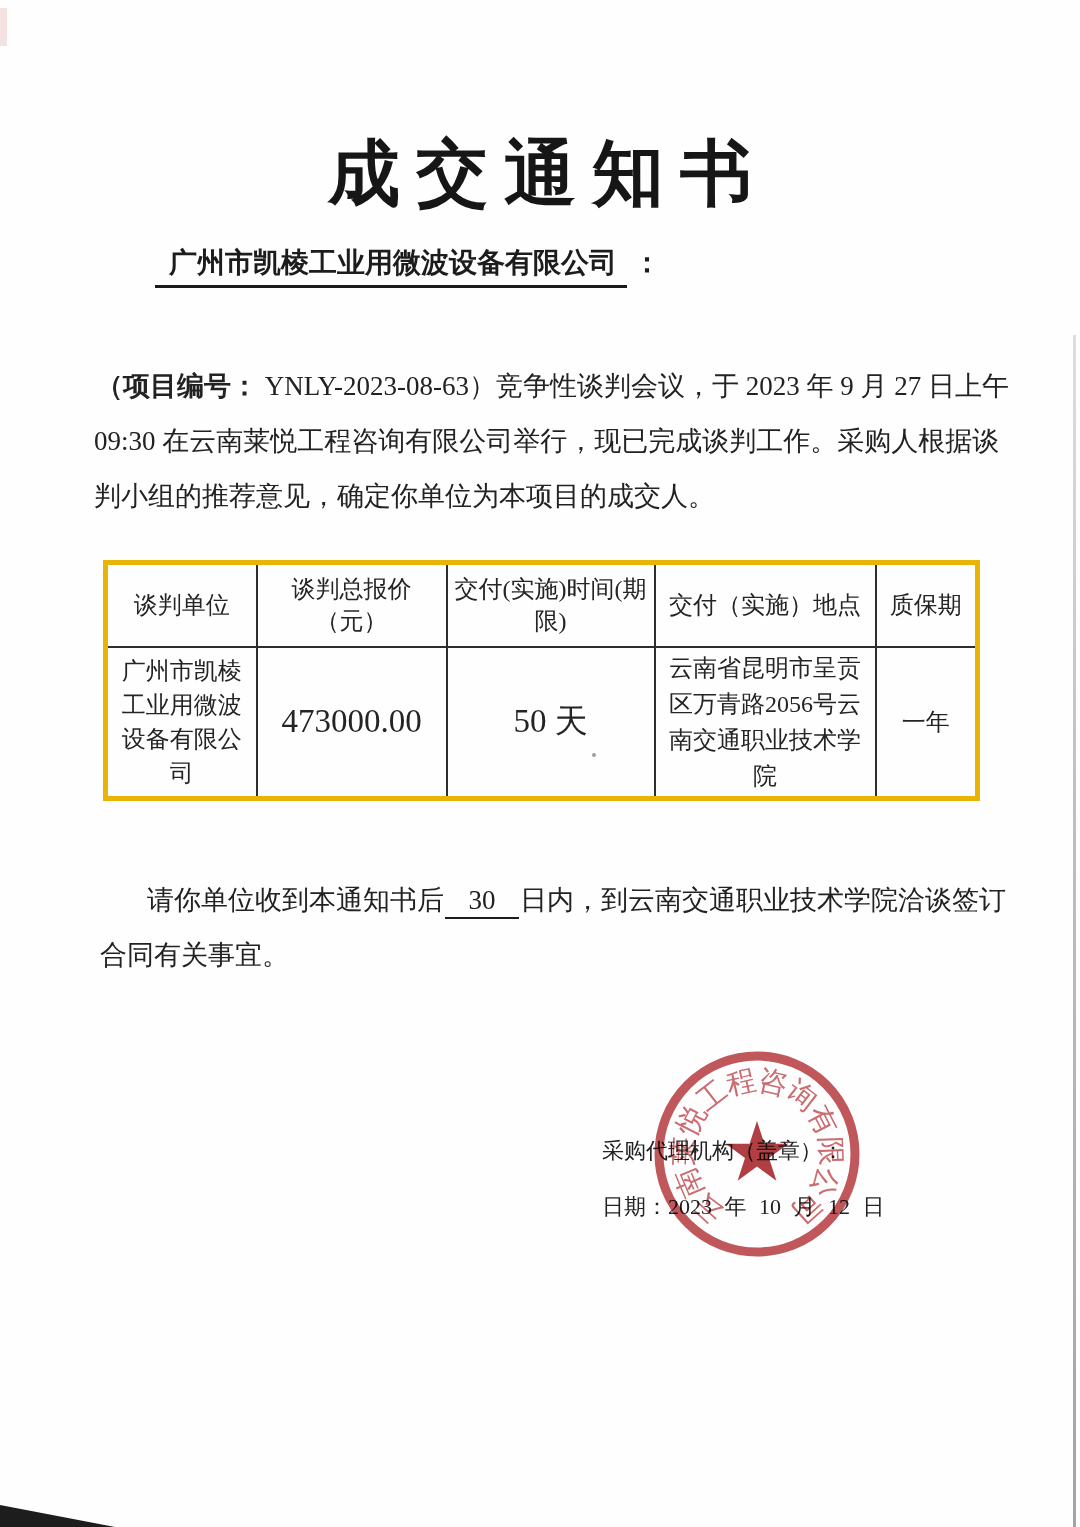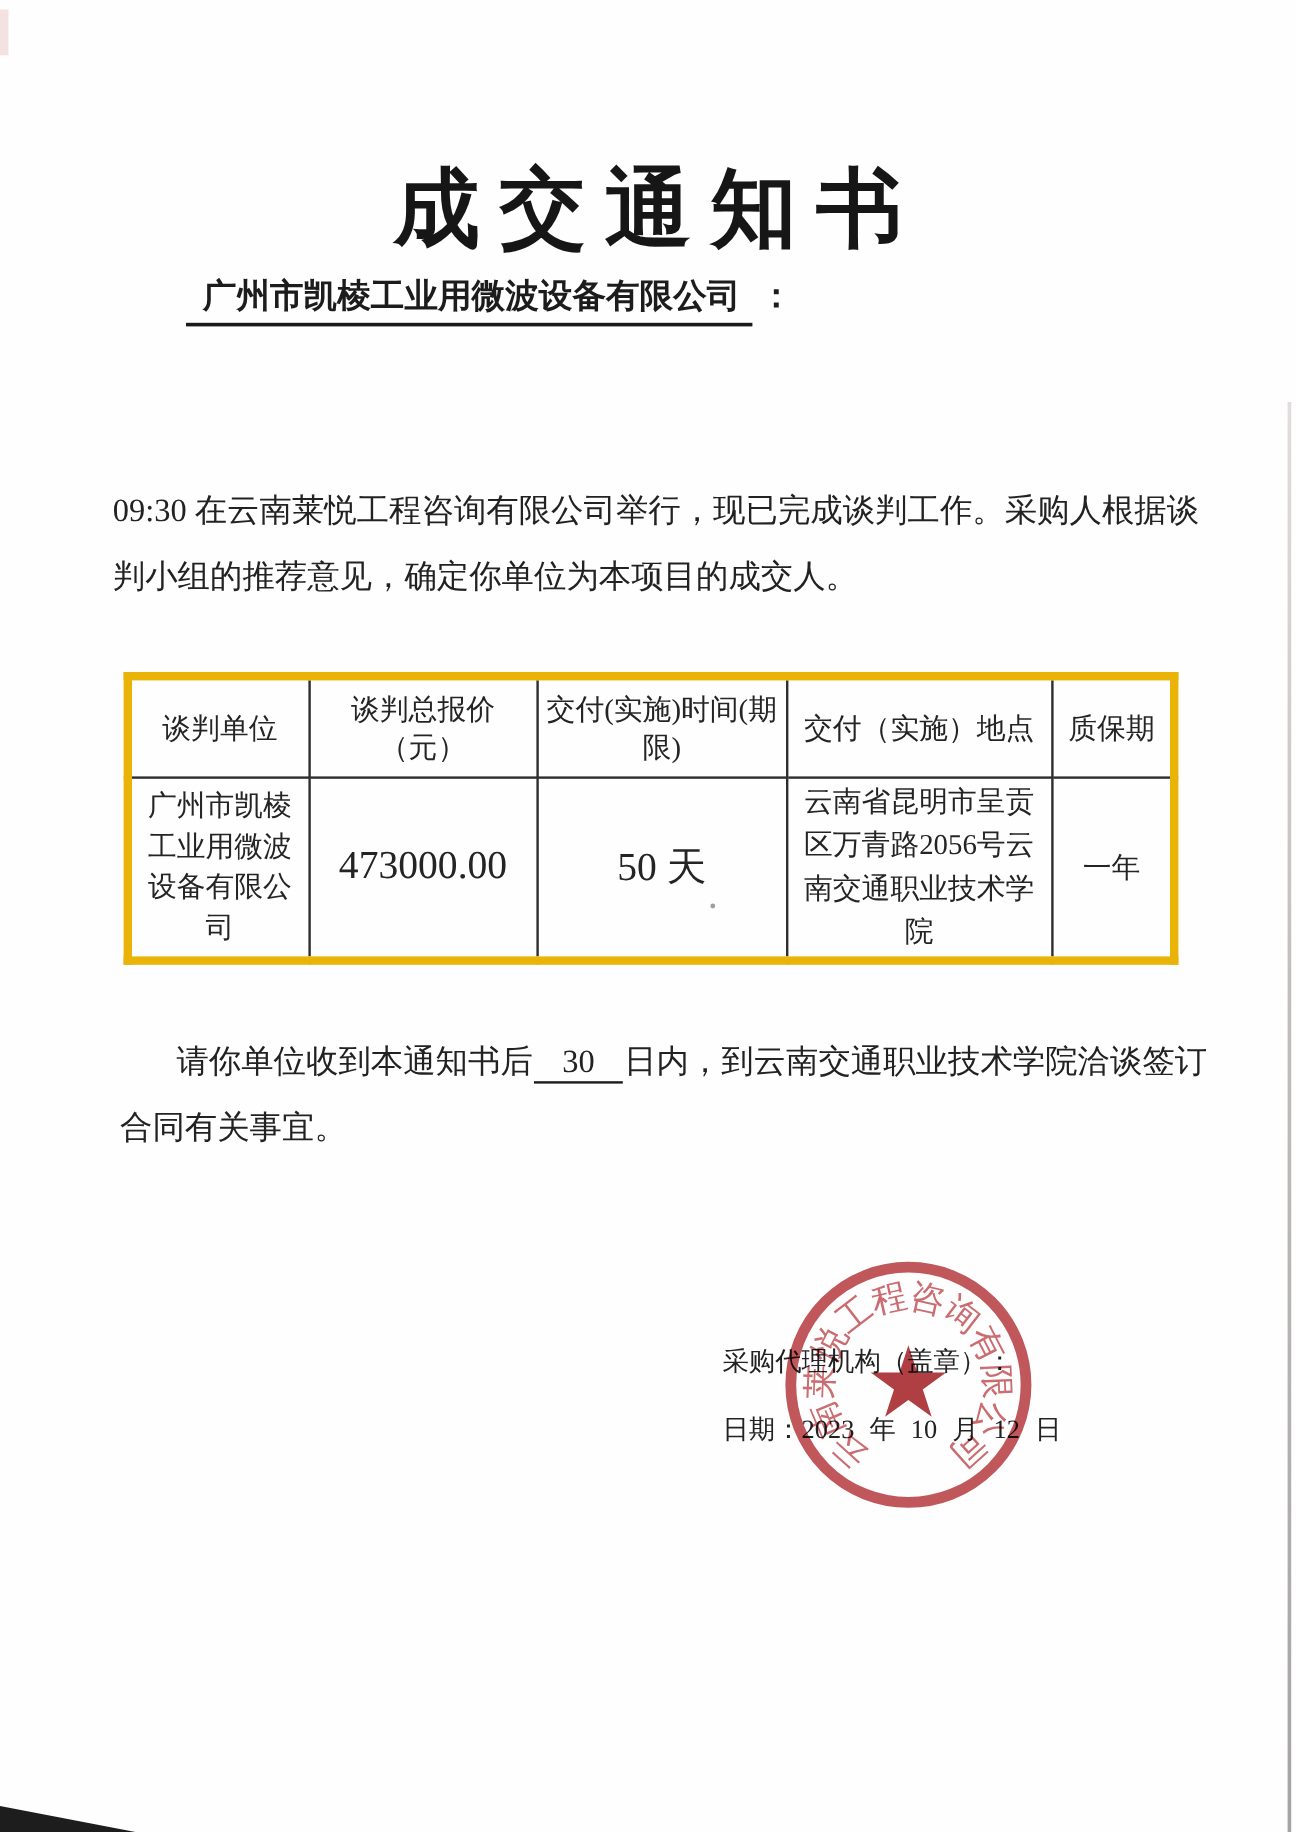--- a/index.html
+++ b/index.html
@@ -11,21 +11,21 @@
     position: relative;
     width: 1080px;
     height: 1527px;
     margin: 0 auto;
     background: #fefefe;
     overflow: hidden;
     color: #1c1c1c;
     font-family: "Liberation Serif", "DejaVu Serif", serif;
     text-decoration: underline;
   }
-  .abs { position: absolute; white-space: nowrap; }
+  .abs { position: absolute; white-space: nowrap; margin-top: 16px; }
 
   .title {
     position: absolute;
     left: 0; top: 126px;
     width: 100%;
     margin: 0;
     text-align: center;
     font-size: 72px;
     font-weight: 700;
     letter-spacing: 16px;
@@ -64,21 +64,21 @@
   }
   .award-table th, .award-table td {
     border: 2px solid #2e2e2e;
     text-align: center;
     vertical-align: middle;
     font-weight: 400;
     padding: 2px 4px;
   }
   .award-table thead tr { height: 84px; }
   .award-table tbody tr { height: 146px; }
-  .award-table { border: 7px solid #eab308; }
+  .award-table { border: 5px solid #eab308; }
   .cell-company { line-height: 34px; padding: 2px 1px; }
   .cell-address { line-height: 36px; padding: 2px 0; }
   .cell-price, .cell-time { font-size: 33px; }
 
   .dot-artifact {
     position: absolute;
     left: 592px; top: 753px;
     width: 4px; height: 4px;
     background: #6a6a6a;
     border-radius: 50%;
@@ -143,20 +143,21 @@
 <body>
 
 <div class="page">
 
   <h1 class="title">成交通知书</h1>
 
   <div class="abs addressee">
     <span class="addr-underline">广州市凯棱工业用微波设备有限公司</span><span class="addr-colon">：</span>
   </div>
 
+  <div class="abs body-line l2"><span class="bold">（项目编号：</span><span> YNLY-2023-08-63）竞争性谈判会议，于 2023 年 9 月 27 日上午</span></div>
   <div class="abs body-line l3">09:30 在云南莱悦工程咨询有限公司举行，现已完成谈判工作。采购人根据谈</div>
   <div class="abs body-line l4">判小组的推荐意见，确定你单位为本项目的成交人。</div>
 
   <table class="award-table">
     <colgroup>
       <col style="width:151px">
       <col style="width:190px">
       <col style="width:208px">
       <col style="width:221px">
       <col style="width:102px">

